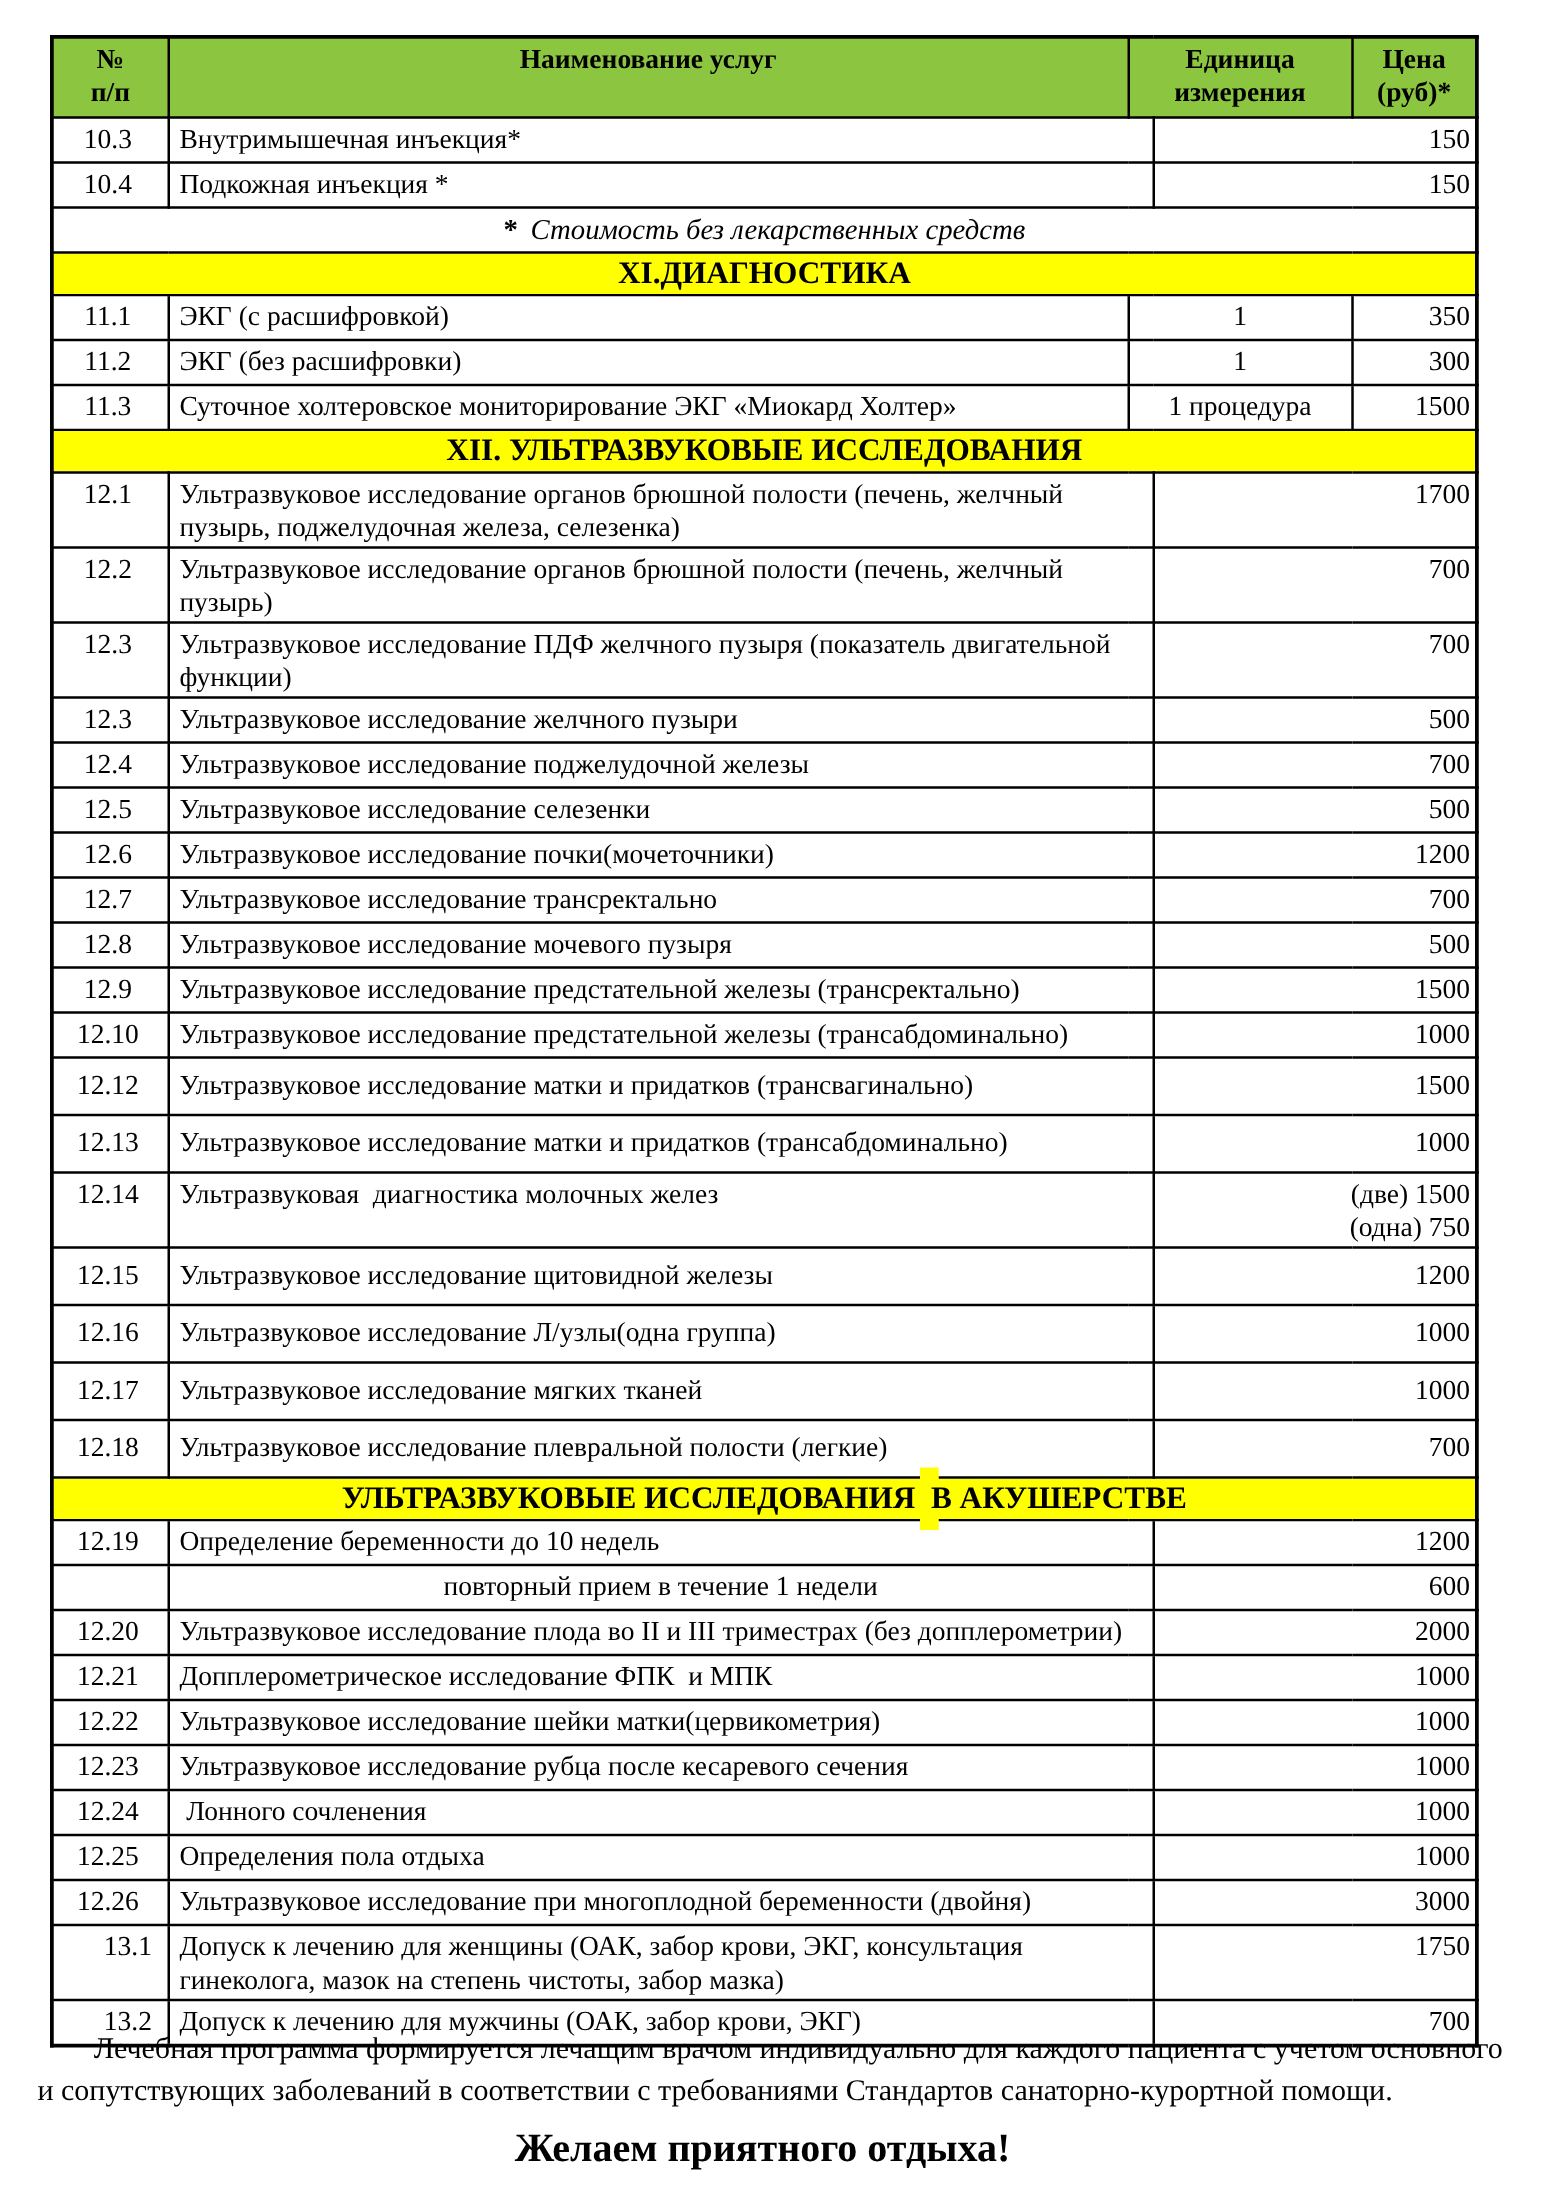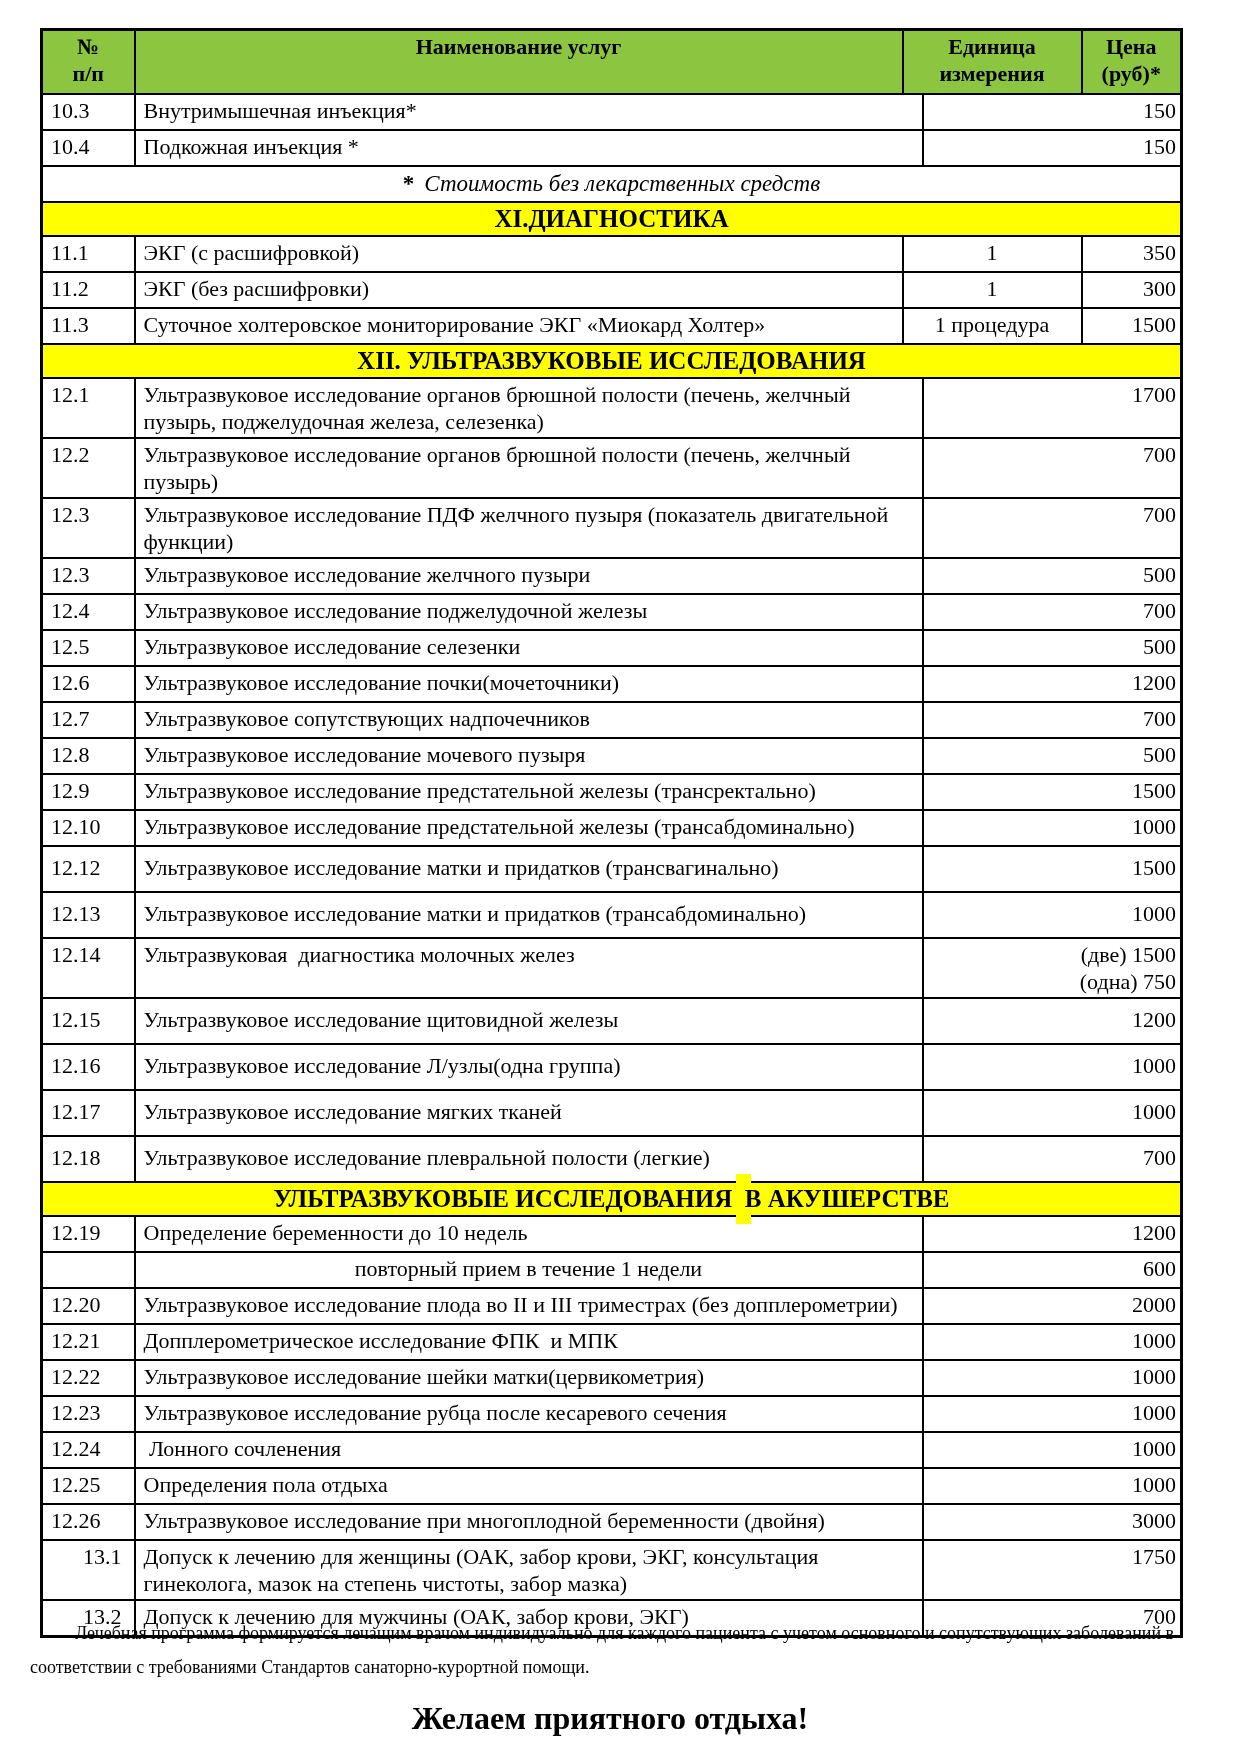--- a/index.html
+++ b/index.html
@@ -21,21 +21,21 @@
     font-size:22px;line-height:27px;
     overflow:visible;
   }
   thead th{
     background:var(--hdr-bg,#8CC640);
     font-weight:bold;font-size:24px;line-height:28px;
     text-align:center;vertical-align:middle;
     height:58px;padding:2px 4px;
   }
   th.hnum{white-space:pre-line;}
-  td.num{text-align:left;padding-right:12px;height:30px;}
+  td.num{text-align:center;padding-right:12px;height:30px;}
   td.num.left{text-align:right;padding-left:6px;}
   td.name{white-space:pre-wrap;}
   td.name.center{text-align:center;}
   td.unit{text-align:center;}
   td.price{text-align:right;padding-right:4px;}
   tr.pad td{padding-top:7px;padding-bottom:7px;}
   td.band{
     background:var(--sec-bg,#FFFF00);
     text-align:center;font-weight:bold;font-size:25px;line-height:30px;
     height:30px;padding:1px 4px;position:relative;vertical-align:middle;
@@ -43,21 +43,21 @@
   td.band span{position:relative;z-index:2;white-space:pre-wrap;}
   .notch{
     position:absolute;left:693px;top:-9px;width:15px;height:calc(100% + 18px);
     background:var(--sec-bg,#FFFF00);z-index:1;
   }
   td.note{font-size:23px;padding:3px 10px;height:28px;text-align:center;}
   td.note .star{font-weight:bold;font-style:normal;padding-right:10px;}
   td.note .txt{font-style:italic;}
   .footer-paragraph{
     position:absolute;left:30px;top:1598px;width:1180px;
-    font-size:18px;line-height:34px;text-indent:45px;text-align:left;
+    font-size:24px;line-height:34px;text-indent:45px;text-align:left;
   }
   .footer-closing{
     position:absolute;left:40px;top:1668px;width:1140px;
     text-align:center;font-weight:bold;font-size:32px;
   }
 </style>
 </head>
 <body style="--hdr-bg: #8CC640; --sec-bg: #FFFF00;">
 
 <div class="page">
@@ -147,21 +147,21 @@
           <td class="name" colspan="2">Ультразвуковое исследование селезенки</td>
           <td class="price" colspan="2">500</td>
         </tr>
         <tr>
           <td class="num">12.6</td>
           <td class="name" colspan="2">Ультразвуковое исследование почки(мочеточники)</td>
           <td class="price" colspan="2">1200</td>
         </tr>
         <tr>
           <td class="num">12.7</td>
-          <td class="name" colspan="2">Ультразвуковое сопутствующих надпочечников</td>
+          <td class="name" colspan="2">Ультразвуковое исследование трансректально</td>
           <td class="price" colspan="2">700</td>
         </tr>
         <tr>
           <td class="num">12.8</td>
           <td class="name" colspan="2">Ультразвуковое исследование мочевого пузыря</td>
           <td class="price" colspan="2">500</td>
         </tr>
         <tr>
           <td class="num">12.9</td>
           <td class="name" colspan="2">Ультразвуковое исследование предстательной железы (трансректально)</td>

